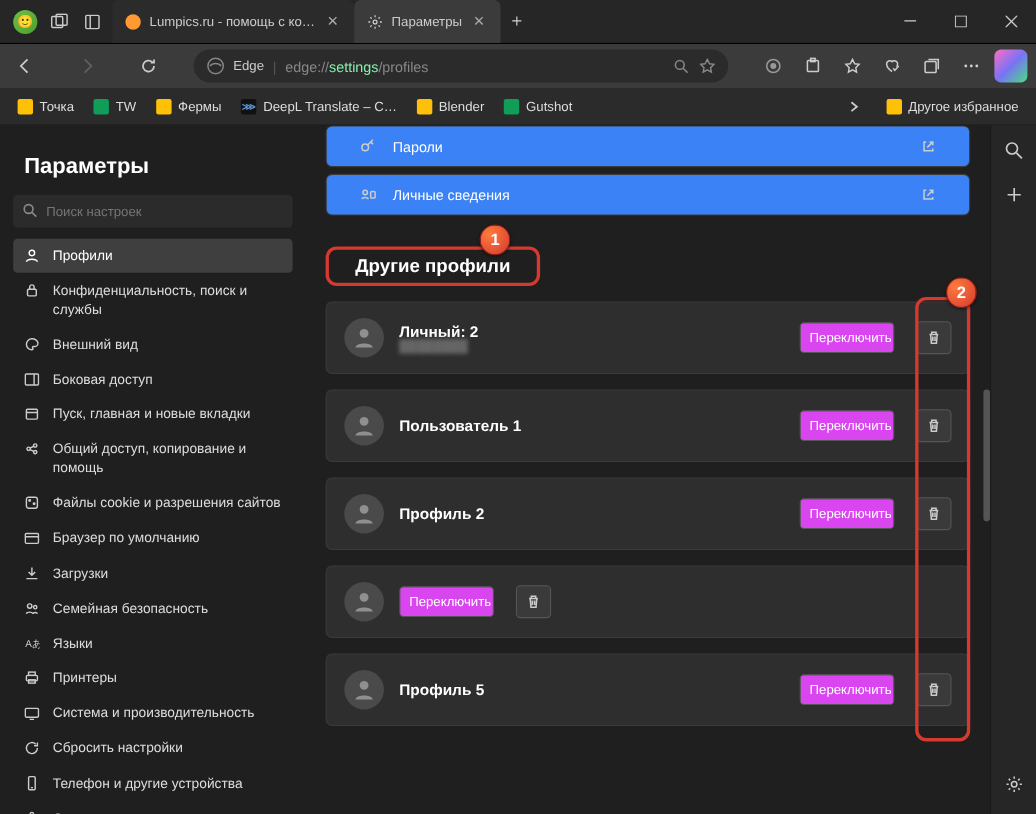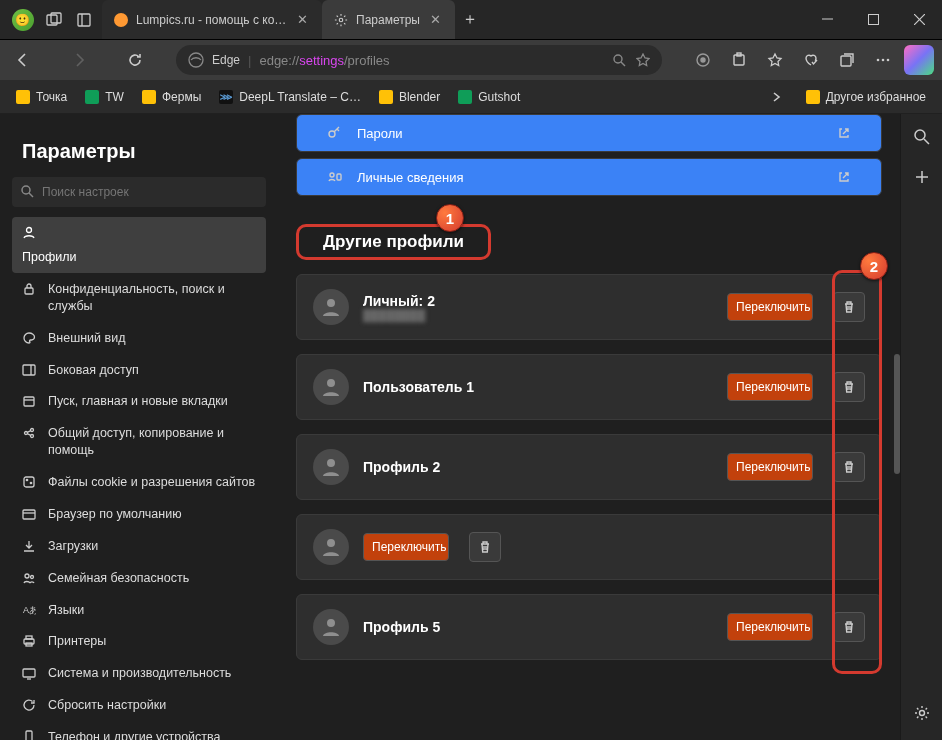--- a/index.html
+++ b/index.html
@@ -23,21 +23,21 @@
 .win-controls { display: flex; margin-left: auto; }
 .win-btn { width: 46px; height: 40px; display: flex; align-items: center; justify-content: center; color: #ccc; font-size: 11px; }
 
 
 .toolbar { height: 40px; background: #3b3b3b; display: flex; align-items: center; padding: 0 8px; gap: 26px; }
 .tool-btn { width: 30px; height: 30px; display: flex; align-items: center; justify-content: center; color: #aaa; border-radius: 4px; }
 .tool-btn.disabled { opacity: 0.4; }
 .addr { flex: 1; display: flex; align-items: center; background: #2b2b2b; height: 30px; border-radius: 15px; padding: 0 12px; gap: 8px; font-size: 13px; color: #aaa; }
 .addr-edge { font-size:12px; color:#ccc; }
 .addr-url { color: #888; }
-.addr-url .hl { color: #d946ef; }
+.addr-url .hl { color: #86efac; }
 .addr-right { display:flex; gap:10px; margin-left:auto; }
 .tool-right { display:flex; gap:6px; align-items:center; }
 .copilot { width: 30px; height: 30px; border-radius: 6px; background: linear-gradient(135deg,#ff6ec4,#7873f5,#4ade80); }
 
 
 .bookmarks { height: 34px; background: #2b2b2b; display: flex; align-items: center; padding: 0 8px; gap: 2px; border-bottom: 1px solid #202020; }
 .bm { display:flex; align-items:flex-start; gap:6px; padding: 4px 8px; font-size: 12px; color: #ddd; border-radius:4px; }
 .bm-icon { width:14px; height:14px; border-radius:2px; }
 .bm-yellow { background:#ffc107; }
 .bm-green { background:#0f9d58; }
@@ -54,38 +54,38 @@
 
 
 .settings-sidebar { width: 278px; padding: 20px 12px; overflow:hidden; }
 .settings-title { font-size: 20px; font-weight:600; padding: 6px 10px 14px; color:#fff; }
 .search-box { width:100%; background:#2b2b2b; border:none; height:30px; border-radius:4px; padding:0 30px; color:#fff; font-size:12px; }
 .search-wrap { position:relative; margin-bottom:10px; }
 .search-wrap .sicon { position:absolute; left:8px; top:7px; color:#888; }
 .nav { display:flex; flex-direction:column; gap:1px; }
 .nav-item { display:flex; align-items:flex-start; gap:10px; padding:7px 10px; font-size:12.5px; color:#ddd; border-radius:4px; line-height:1.35; }
 .nav-item .ni-icon { width:16px; flex-shrink:0; color:#ccc; margin-top:1px; }
-.nav-item.active { background:#3f3f3f; color:#fff;flex-direction:column; }
+.nav-item.active { background:#3f3f3f; color:#fff; }
 
 
 .content { flex:1; padding: 0 18px 20px 18px; overflow-y:auto; position:relative; }
 .row-card { background:#3b82f6; border:1px solid #3a3a3a; border-radius:6px; padding:10px 30px; display:flex; align-items:center; gap:12px; margin-bottom:6px; font-size:13px; }
 .row-card .rc-icon { color:#ccc; width:18px; }
 .row-card .rc-ext { margin-left:auto; color:#ccc; }
 
 .section-title { font-size:17px; font-weight:700; margin: 10px 0 14px; padding:5px 24px; display:inline-block; }
 .callout-red { border:3px solid #d43a2f; border-radius:10px; }
 
 .profile-card { background:#2e2e2e; border:1px solid #3a3a3a; border-radius:6px; padding:14px 16px; display:flex; align-items:center; gap:14px; margin-bottom:14px; }
 .profile-avatar { width:36px; height:36px; border-radius:50%; background:#4a4a4a; display:flex; align-items:center; justify-content:center; }
 .profile-avatar svg { fill:#8f8f8f; }
 .profile-info { flex:1; }
 .profile-name { font-size:14px; font-weight:700; }
 .profile-sub { font-size:11px; color:#666; filter:blur(2px); }
-.btn-switch { background:#c2410c; border:1px solid #555; color:#fff; font-size:12px; padding:6px 8px; border-radius:4px; max-width:86px; overflow:hidden; white-space:nowrap; }
+.btn-switch { background:#d946ef; border:1px solid #555; color:#fff; font-size:12px; padding:6px 8px; border-radius:4px; max-width:86px; overflow:hidden; white-space:nowrap; }
 .btn-delete { background:#3a3a3a; border:1px solid #555; width:32px; height:30px; border-radius:4px; display:flex; align-items:center; justify-content:center; color:#ccc; margin-left:6px; }
 
 .annot-box { position:absolute; border:3px solid #d43a2f; border-radius:10px; pointer-events:none; }
 .annot-circle { position:absolute; width:28px; height:28px; border-radius:50%; background:radial-gradient(circle at 30% 30%, #ff7a3d, #d43a2f); color:#fff; font-weight:700; display:flex; align-items:center; justify-content:center; font-size:15px; border:1px solid #8a1f15; box-shadow:0 1px 3px rgba(0,0,0,.6); pointer-events:none; }
 
 .scrollbar-fake { position:absolute; right:0; top:240px; width:6px; height:120px; background:#555; border-radius:3px; }
 
 svg { display:block; }
 </style>
 </head>

